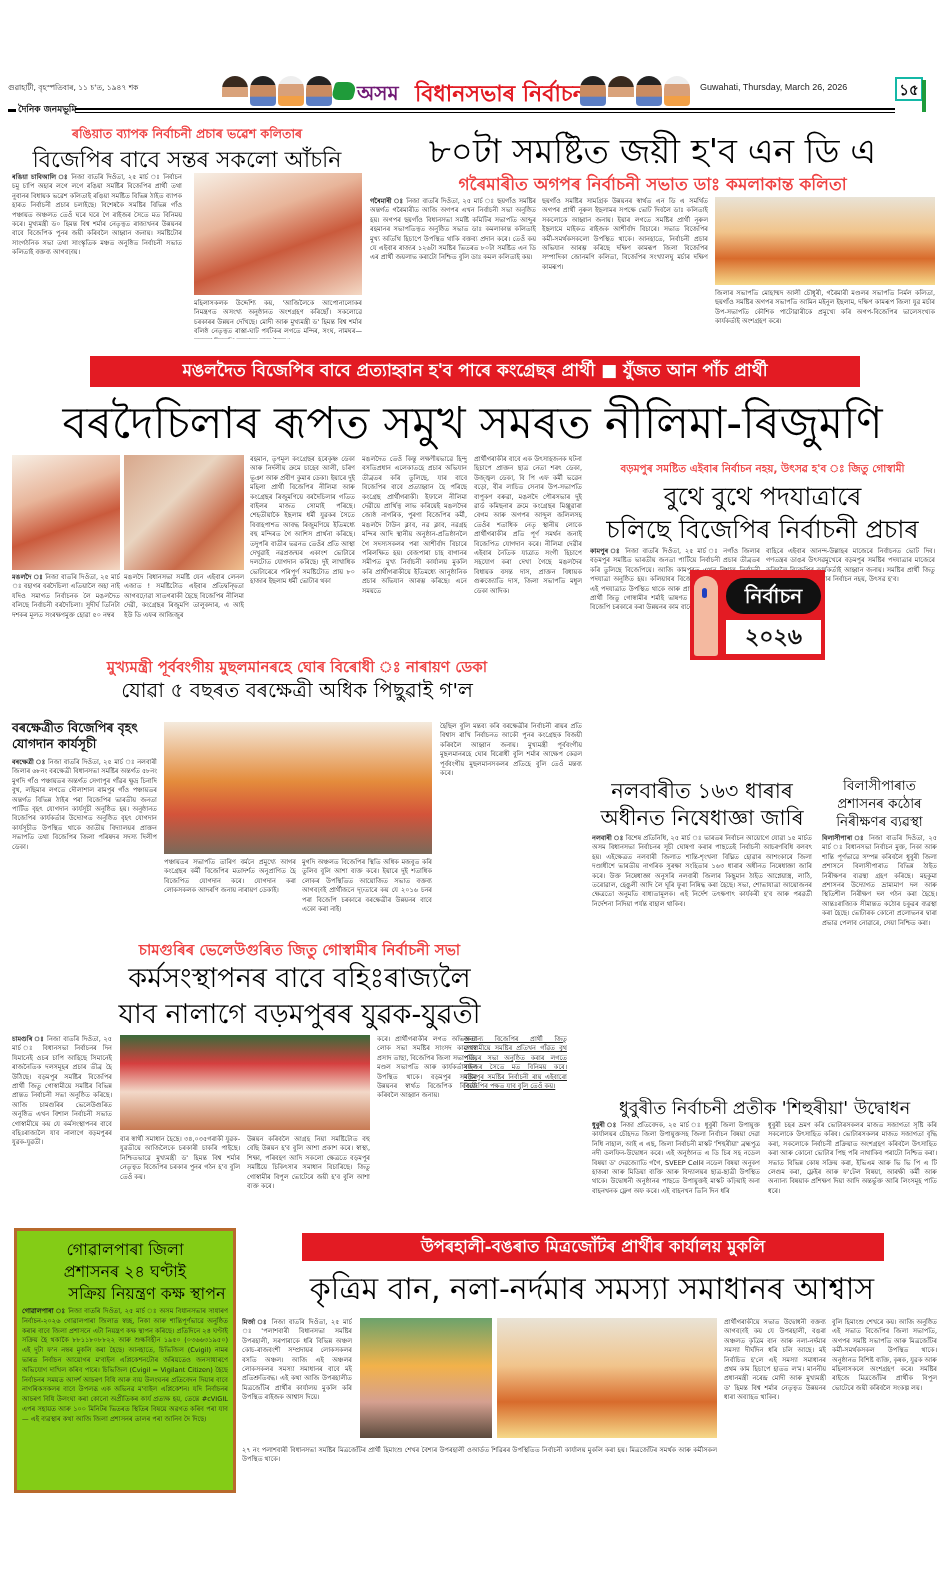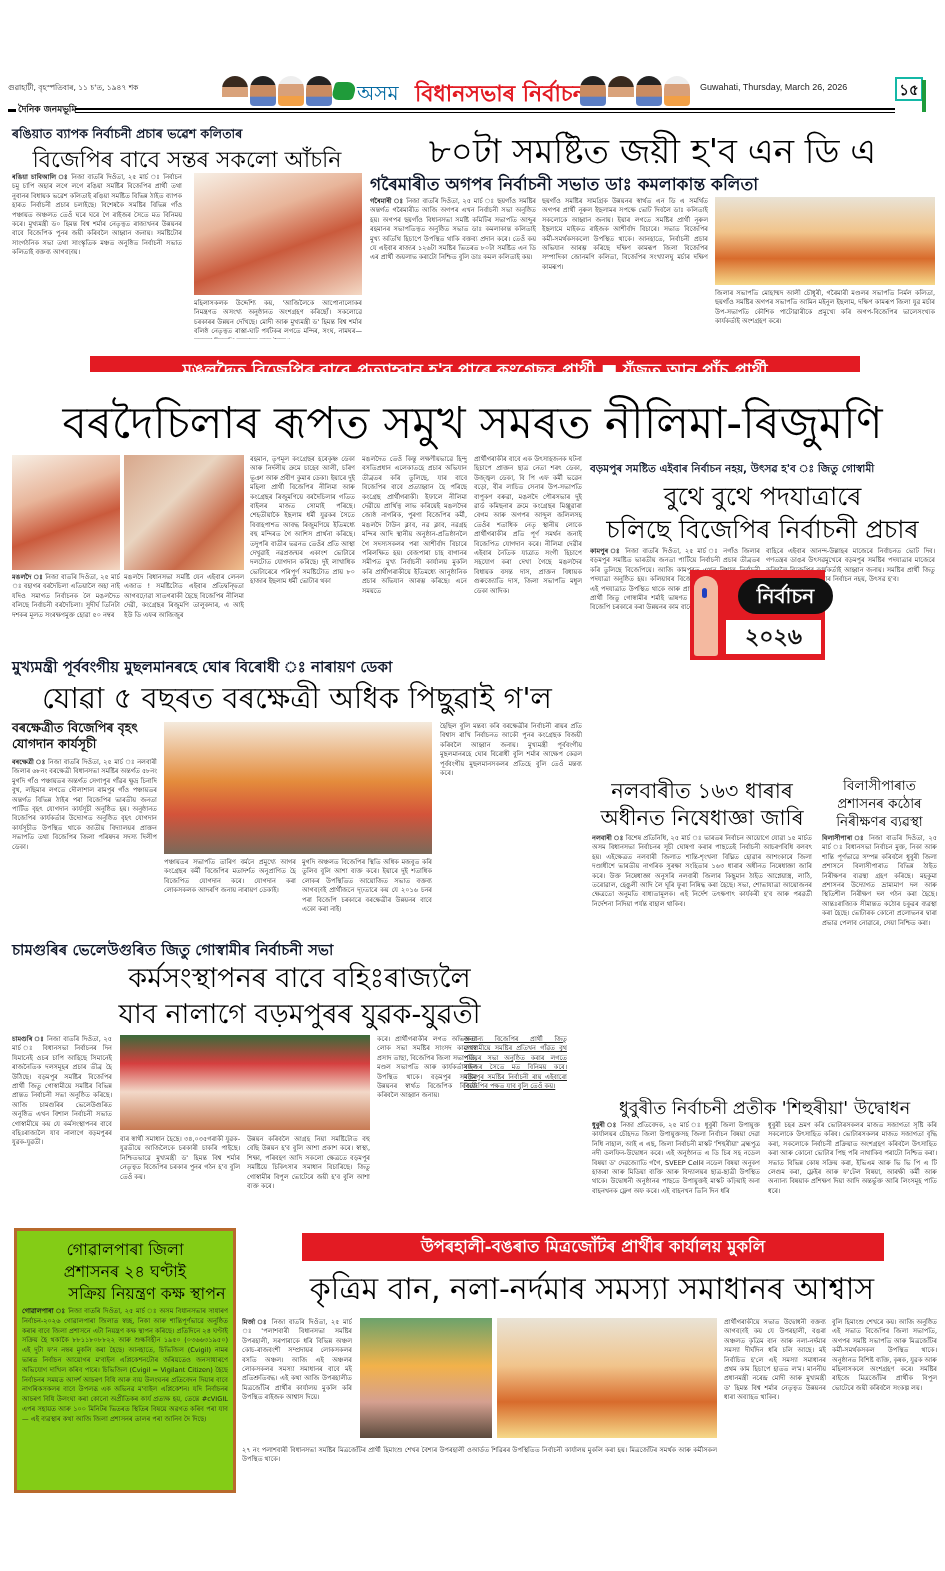--- a/index.html
+++ b/index.html
@@ -6,21 +6,21 @@
   body { width: 945px; height: 1571px; background: #fff; font-family: "DejaVu Sans", sans-serif; color: #111; position: relative; overflow: hidden; }
   .abs { position: absolute; }
   .txt { font-size: 6.5px; line-height: 9.4px; color: #222; text-align: justify; overflow: hidden; }
   .dateline { font-weight: bold; }
   .photo { background: linear-gradient(135deg, #d8a88c 0%, #e9d4c0 40%, #c96b4a 70%, #f0c090 100%); overflow: hidden; }
   .photo.p2 { background: linear-gradient(160deg, #f7efe5 0%, #e8b59a 35%, #ca5a3c 60%, #f4d9c5 100%); }
   .photo.p3 { background: linear-gradient(180deg, #f4eadd 0%, #e48c3c 45%, #d4533a 70%, #7a6a5a 100%); }
   .photo.p4 { background: linear-gradient(180deg, #3a6b3a 0%, #d53f3f 30%, #f2d8c8 60%, #c87b54 100%); }
   .photo.p5 { background: linear-gradient(180deg, #e9e3d6 0%, #f1c48b 40%, #d86b2c 70%, #f6d98a 100%); }
   .photo.p6 { background: linear-gradient(180deg, #6ca36c 0%, #f2b24a 40%, #d5a090 70%, #5b4a3c 100%); }
-  .red-kicker { color: #0f172a; white-space: nowrap; }
+  .red-kicker { color: #ef4444; text-align: center; white-space: nowrap; }
   .black-head { color: #000; text-align: center; white-space: nowrap; font-weight: bold; }
   .red-band { background: #e31b23; color: #fff; text-align: center; white-space: nowrap; font-weight: bold; }
   .rule { background: #000; }
   .face { width: 26px; height: 30px; border-radius: 13px 13px 4px 4px; background: linear-gradient(180deg, #3a2a1e 0%, #3a2a1e 35%, #d9a27a 36%, #d9a27a 70%, #ffffff 71%); display: inline-block; margin-right: 2px; }
   .face.b { background: linear-gradient(180deg, #222 0%, #222 30%, #c98b60 31%, #c98b60 68%, #5b7ec4 69%); }
   .face.c { background: linear-gradient(180deg, #eee 0%, #eee 25%, #d8a07a 26%, #d8a07a 65%, #f2a046 66%); }
 </style>
 </head>
 <body>
 
@@ -28,21 +28,21 @@
   <div class="abs" style="left:8px;top:12px;font-size:7.5px;color:#222;">গুৱাহাটী, বৃহস্পতিবাৰ, ১১ চ'ত, ১৯৪৭ শক</div>
   <div class="abs rule" style="left:8px;top:39px;width:8px;height:3px;"></div>
   <div class="abs" style="left:18px;top:32px;font-size:9px;font-weight:bold;">দৈনিক জনমভূমি</div>
   <div class="abs rule" style="left:75px;top:38px;width:820px;height:2px;"></div>
   <div class="abs rule" style="left:75px;top:42px;width:820px;height:1px;"></div>
 
   <div class="abs" style="left:222px;top:6px;height:32px;">
     <span class="face"></span><span class="face b"></span><span class="face c"></span><span class="face b"></span>
   </div>
   <div class="abs" style="left:333px;top:12px;width:22px;height:18px;background:#1f9b3a;border-radius:3px 10px 4px 8px;transform:skewX(-15deg);"></div>
-  <div class="abs" style="left:357px;top:8px;font-size:20px;font-weight:normal;color:#0369a1;">অসম</div>
+  <div class="abs" style="left:357px;top:8px;font-size:20px;font-weight:bold;color:#701a75;">অসম</div>
   <div class="abs" style="left:415px;top:6px;font-size:22px;font-weight:bold;color:#e31b23;">বিধানসভাৰ নিৰ্বাচন</div>
   <div class="abs" style="left:580px;top:6px;height:32px;">
     <span class="face b"></span><span class="face"></span><span class="face b"></span><span class="face c"></span>
   </div>
   <div class="abs" style="left:700px;top:12px;font-size:9px;font-family:'Liberation Sans',sans-serif;color:#222;">Guwahati, Thursday, March 26, 2026</div>
   <div class="abs" style="left:895px;top:7px;width:28px;height:24px;border:2px solid #14b8a6;font-size:15px;font-weight:bold;text-align:center;line-height:22px;">১৫</div>
   <div class="abs" style="left:922px;top:10px;width:4px;height:32px;background:#1f9b3a;"></div>
 </div>
 
 <div class="abs" style="left:12px;top:125px;width:350px;height:215px;">
@@ -61,21 +61,21 @@
   <div class="abs red-kicker" style="left:0;top:46px;width:565px;font-size:17px;font-weight:bold;">গৰৈমাৰীত অগপৰ নিৰ্বাচনী সভাত ডাঃ কমলাকান্ত কলিতা</div>
   <div class="abs txt" style="left:0;top:72px;width:166px;height:142px;">
     <span class="dateline">গৰৈমাৰী ঃ</span>
     <span>নিজা বাতৰি দিওঁতা, ২৫ মাৰ্চ ঃ ছয়গাঁও সমষ্টিৰ অন্তৰ্গত গৰৈমাৰীত আজি অগপৰ এখন নিৰ্বাচনী সভা অনুষ্ঠিত হয়। অগপৰ ছয়গাঁও বিধানসভা সমষ্টি কমিটিৰ সভাপতি আব্দুৰ ৰহমানৰ সভাপতিত্বত অনুষ্ঠিত সভাত ডাঃ কমলাকান্ত কলিতাই মুখ্য অতিথি হিচাপে উপস্থিত থাকি বক্তব্য প্ৰদান কৰে। তেওঁ কয় যে এইবাৰ ৰাজ্যৰ ১২৬টা সমষ্টিৰ ভিতৰত ৮০টা সমষ্টিত এন ডি এৰ প্ৰাৰ্থী জয়লাভ কৰাটো নিশ্চিত বুলি ডাঃ কমল কলিতাই কয়।</span>
   </div>
   <div class="abs txt" style="left:172px;top:72px;width:166px;height:142px;">ছয়গাঁও সমষ্টিৰ সামগ্ৰিক উন্নয়নৰ স্বাৰ্থত এন ডি এ সমৰ্থিত অগপৰ প্ৰাৰ্থী নূৰুল ইছলামৰ সপক্ষে ভোট দিবলৈ ডাঃ কলিতাই সকলোকে আহ্বান জনায়। ইয়াৰ লগতে সমষ্টিৰ প্ৰাৰ্থী নূৰুল ইছলামে মাইকত ৰাইজক আশীৰ্বাদ বিচাৰে। সভাত বিজেপিৰ কৰ্মী-সমৰ্থকসকলো উপস্থিত থাকে। আনহাতে, নিৰ্বাচনী প্ৰচাৰ অভিযান আৰম্ভ কৰিছে দক্ষিণ কামৰূপ জিলা বিজেপিৰ সম্পাদিকা জোনমণি কলিতা, বিজেপিৰ সংখ্যালঘু মৰ্চাৰ দক্ষিণ কামৰূপ।</div>
   <div class="abs photo p5" style="left:345px;top:72px;width:220px;height:88px;"></div>
   <div class="abs txt" style="left:345px;top:164px;width:220px;height:50px;">জিলাৰ সভাপতি মোহাম্মদ আলী চৌধুৰী, গৰৈমাৰী মণ্ডলৰ সভাপতি নিৰ্মল কলিতা, ছয়গাঁও সমষ্টিৰ অগপৰ সভাপতি আমিন মইনুল ইছলাম, দক্ষিণ কামৰূপ জিলা যুৱ মৰ্চাৰ উপ-সভাপতি কৌশিক পাটোৱাৰীকে প্ৰমুখ্যে কৰি অগপ-বিজেপিৰ ভালেসংখ্যক কাৰ্যকৰ্তাই অংশগ্ৰহণ কৰে।</div>
 </div>
 
-<div class="abs red-band" style="left:90px;top:356px;width:770px;height:16px;font-size:17px;line-height:28px;">মঙলদৈত বিজেপিৰ বাবে প্ৰত্যাহ্বান হ'ব পাৰে কংগ্ৰেছৰ প্ৰাৰ্থী ■ যুঁজত আন পাঁচ প্ৰাৰ্থী</div>
+<div class="abs red-band" style="left:90px;top:356px;width:770px;height:31px;font-size:17px;line-height:28px;">মঙলদৈত বিজেপিৰ বাবে প্ৰত্যাহ্বান হ'ব পাৰে কংগ্ৰেছৰ প্ৰাৰ্থী ■ যুঁজত আন পাঁচ প্ৰাৰ্থী</div>
 <div class="abs black-head" style="left:0;top:390px;width:945px;font-size:44px;font-weight:normal;">বৰদৈচিলাৰ ৰূপত সমুখ সমৰত নীলিমা-ৰিজুমণি</div>
 
 <div class="abs" style="left:12px;top:455px;width:570px;height:195px;">
   <div class="abs photo p2" style="left:0;top:0;width:108px;height:115px;"></div>
   <div class="abs photo" style="left:112px;top:0;width:120px;height:115px;"></div>
   <div class="abs txt" style="left:0;top:118px;width:108px;height:77px;">
     <span class="dateline">মঙলদৈ ঃ</span>
     <span>নিজা বাতৰি দিওঁতা, ২৫ মাৰ্চ ঃ বহাগৰ বৰদৈচিলা এতিয়ালৈ অহা নাই যদিও সমাগত নিৰ্বাচনক লৈ মঙলদৈত বলিছে নিৰ্বাচনী বৰদৈচিলা। সুদীৰ্ঘ তিনিটা দশকৰ মূলত সংৰক্ষণমুক্ত হোৱা ৫০ নম্বৰ</span>
   </div>
   <div class="abs txt" style="left:112px;top:118px;width:120px;height:77px;">মঙলদৈ বিধানসভা সমষ্টি যেন এইবাৰ লেনল এজাত ! সমষ্টিটোত এইবাৰ প্ৰতিদ্বন্দ্বিতা আগবঢ়োৱা সাতগৰাকী হৈছে বিজেপিৰ নীলিমা দেৱী, কংগ্ৰেছৰ ৰিজুমণি তালুকদাৰ, এ আই ইউ ডি এফৰ আজিজুৰ</div>
@@ -89,28 +89,28 @@
   <div class="abs black-head" style="left:0;top:22px;width:345px;font-size:25px;font-weight:normal;">বুথে বুথে পদযাত্ৰাৰে</div>
   <div class="abs black-head" style="left:0;top:55px;width:345px;font-size:25px;font-weight:normal;">চলিছে বিজেপিৰ নিৰ্বাচনী প্ৰচাৰ</div>
   <div class="abs txt" style="left:0;top:92px;width:170px;height:215px;">
     <span class="dateline">কামপুৰ ঃ</span>
     <span>নিজা বাতৰি দিওঁতা, ২৫ মাৰ্চ ঃ নগাঁও জিলাৰ বড়মপুৰ সমষ্টিত ভাৰতীয় জনতা পাৰ্টিয়ে নিৰ্বাচনী প্ৰচাৰ তীব্ৰতৰ কৰি তুলিছে বিজেপিয়ে। আজি কামপুৰত এখন বিশাল নিৰ্বাচনী পদযাত্ৰা অনুষ্ঠিত হয়। কলিয়াবৰ বিজেপিৰ সভাপতি বাবুল বৰাই এই পদযাত্ৰাত উপস্থিত থাকে আৰু প্ৰাক্তন মন্ত্ৰী মনীষ শৰ্মা সমষ্টিৰ প্ৰাৰ্থী জিতু গোস্বামীৰ শৰ্মাই ভাষণত হিমন্ত বিশ্ব শৰ্মাৰ নেতৃত্বত বিজেপি চৰকাৰে কৰা উন্নয়নৰ কাম বাবে প্ৰশংসা কৰে।</span>
   </div>
   <div class="abs txt" style="left:176px;top:92px;width:169px;height:215px;">বাহিৰে এইবাৰ আনন্দ-উল্লাহৰ মাজেৰে নিৰ্বাচনত ভোট দিব। গণতন্ত্ৰৰ ডাঙৰ উৎসৱমুখেৰে বড়মপুৰ সমষ্টিৰ পদযাত্ৰাৰ মাজেৰে কৰিবলৈ বিজেপিৰ কাৰ্যকৰ্তাই আহ্বান জনায়। সমষ্টিৰ প্ৰাৰ্থী জিতু গোস্বামীয়ে কয় যে এইবাৰ নিৰ্বাচন নহয়, উৎসৱ হ'ব।</div>
   <div class="abs" style="left:100px;top:115px;width:135px;height:90px;background:#e31b23;">
     <div class="abs" style="left:4px;top:6px;width:24px;height:80px;background:#f4b9a0;border-radius:12px 12px 3px 3px;"></div>
     <div class="abs" style="left:12px;top:18px;width:5px;height:10px;background:#2040c0;border-radius:3px;"></div>
-    <div class="abs" style="left:48px;top:8px;width:95px;height:36px;background:#111;color:#fff;font-size:20px;font-weight:bold;text-align:center;line-height:36px;border-radius:18px;">নিৰ্বাচন</div>
+    <div class="abs" style="left:36px;top:8px;width:95px;height:36px;background:#111;color:#fff;font-size:20px;font-weight:bold;text-align:center;line-height:36px;border-radius:18px;">নিৰ্বাচন</div>
     <div class="abs" style="left:36px;top:50px;width:95px;height:34px;background:#fff;color:#111;font-size:22px;font-weight:bold;text-align:center;line-height:34px;">২০২৬</div>
   </div>
 </div>
 
 <div class="abs" style="left:12px;top:650px;width:570px;height:280px;">
   <div class="abs red-kicker" style="left:0;top:5px;width:570px;font-size:15px;font-weight:bold;">মুখ্যমন্ত্ৰী পূৰ্ববংগীয় মুছলমানৰহে ঘোৰ বিৰোধী ঃ নাৰায়ণ ডেকা</div>
-  <div class="abs black-head" style="left:0;top:25px;width:570px;font-size:29px;font-weight:normal;">যোৱা ৫ বছৰত বৰক্ষেত্ৰী অধিক পিছুৱাই গ'ল</div>
+  <div class="abs black-head" style="left:0;top:25px;width:570px;font-size:20px;font-weight:normal;">যোৱা ৫ বছৰত বৰক্ষেত্ৰী অধিক পিছুৱাই গ'ল</div>
   <div class="abs" style="left:0;top:70px;width:145px;font-size:12.5px;line-height:16px;font-weight:bold;">বৰক্ষেত্ৰীত বিজেপিৰ বৃহৎ যোগদান কাৰ্যসূচী</div>
   <div class="abs txt" style="left:0;top:108px;width:145px;height:170px;">
     <span class="dateline">বৰক্ষেত্ৰী ঃ</span>
     <span>নিজা বাতৰি দিওঁতা, ২৫ মাৰ্চ ঃ নলবাৰী জিলাৰ ৬৮নং বৰক্ষেত্ৰী বিধানসভা সমষ্টিৰ অন্তৰ্গত ৫৮নং মুগদি গাঁও পঞ্চায়তৰ অন্তৰ্গত সেগাপুৰ গাঁৱৰ ক্ষুদ্ৰ চিনাদি বুথ, লছিমাৰ লগতে দৌলাশাল ৰামপুৰ গাঁও পঞ্চায়তৰ অন্তৰ্গত বিভিন্ন ঠাইৰ পৰা বিজেপিৰ ভাৰতীয় জনতা পাৰ্টিত বৃহৎ যোগদান কাৰ্যসূচী অনুষ্ঠিত হয়। অনুষ্ঠানত বিজেপিৰ কাৰ্যকৰ্তাৰ উদ্যোগত অনুষ্ঠিত বৃহৎ যোগদান কাৰ্যসূচীত উপস্থিত থাকে জাতীয় বিদ্যালয়ৰ প্ৰাক্তন সভাপতি তথা বিজেপিৰ জিলা পৰিষদৰ সদস্য দিলীপ ডেকা।</span>
   </div>
   <div class="abs photo p3" style="left:152px;top:72px;width:268px;height:132px;"></div>
   <div class="abs txt" style="left:152px;top:208px;width:132px;height:70px;">পঞ্চায়তৰ সভাপতি তাৰিণ বৰ্মনে প্ৰমুখ্যে আগৰ কংগ্ৰেছৰ কৰ্মী বিজেপিৰ মতাদৰ্শত অনুপ্ৰাণিত হৈ বিজেপিত যোগদান কৰে। যোগদান কৰা লোকসকলক আদৰণি জনায় নাৰায়ণ ডেকাই।</div>
   <div class="abs txt" style="left:290px;top:208px;width:130px;height:70px;">মুগদি অঞ্চলত বিজেপিৰ স্থিতি অধিক মজবুত কৰি তুলিব বুলি আশা ব্যক্ত কৰে। ইয়াৰে দুই শতাধিক লোকৰ উপস্থিতিত আয়োজিত সভাত বক্তব্য আগবঢ়াই প্ৰাৰ্থীজনে দৃঢ়তাৰে কয় যে ২০১৬ চনৰ পৰা বিজেপি চৰকাৰে বৰক্ষেত্ৰীৰ উন্নয়নৰ বাবে একো কৰা নাই।</div>
   <div class="abs txt" style="left:428px;top:72px;width:142px;height:206px;">হৈছিল বুলি মন্তব্য কৰি বৰক্ষেত্ৰীৰ নিৰ্বাচনী ৰায়ৰ প্ৰতি বিশ্বাস ৰাখি নিৰ্বাচনত আকৌ পুনৰ কংগ্ৰেছক বিজয়ী কৰিবলৈ আহ্বান জনায়। মুখ্যমন্ত্ৰী পূৰ্ববংগীয় মুছলমানৰহে ঘোৰ বিৰোধী বুলি শৰ্মাৰ আক্ষেপ কেৱল পূৰ্ববংগীয় মুছলমানসকলৰ প্ৰতিহে বুলি তেওঁ মন্তব্য কৰে।</div>
 </div>

